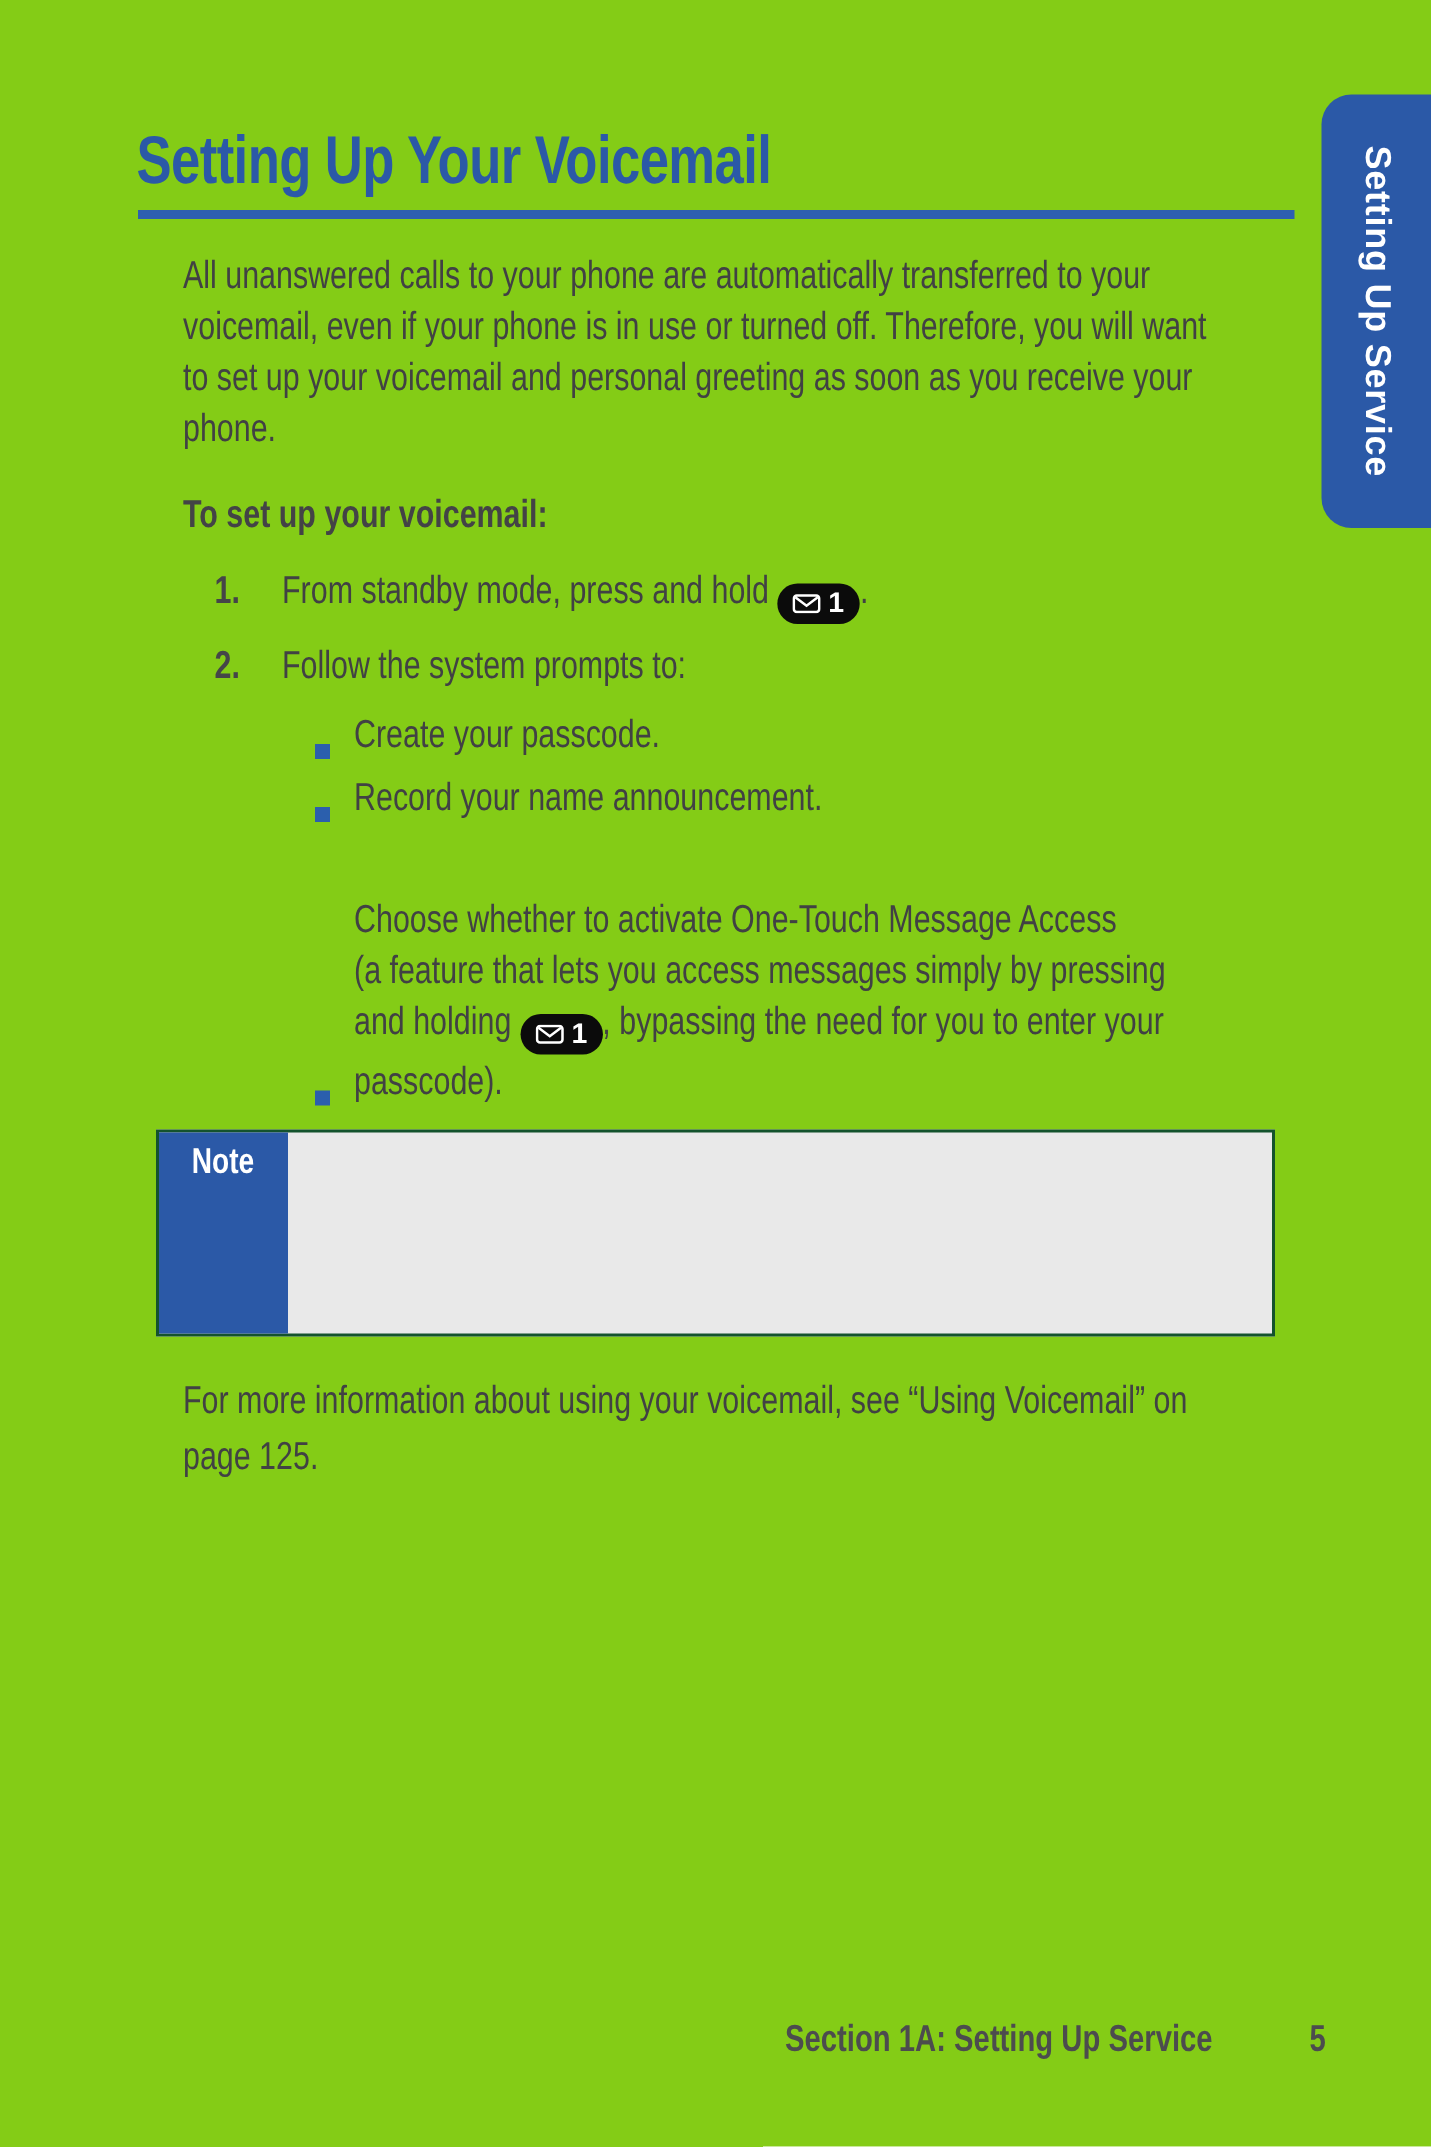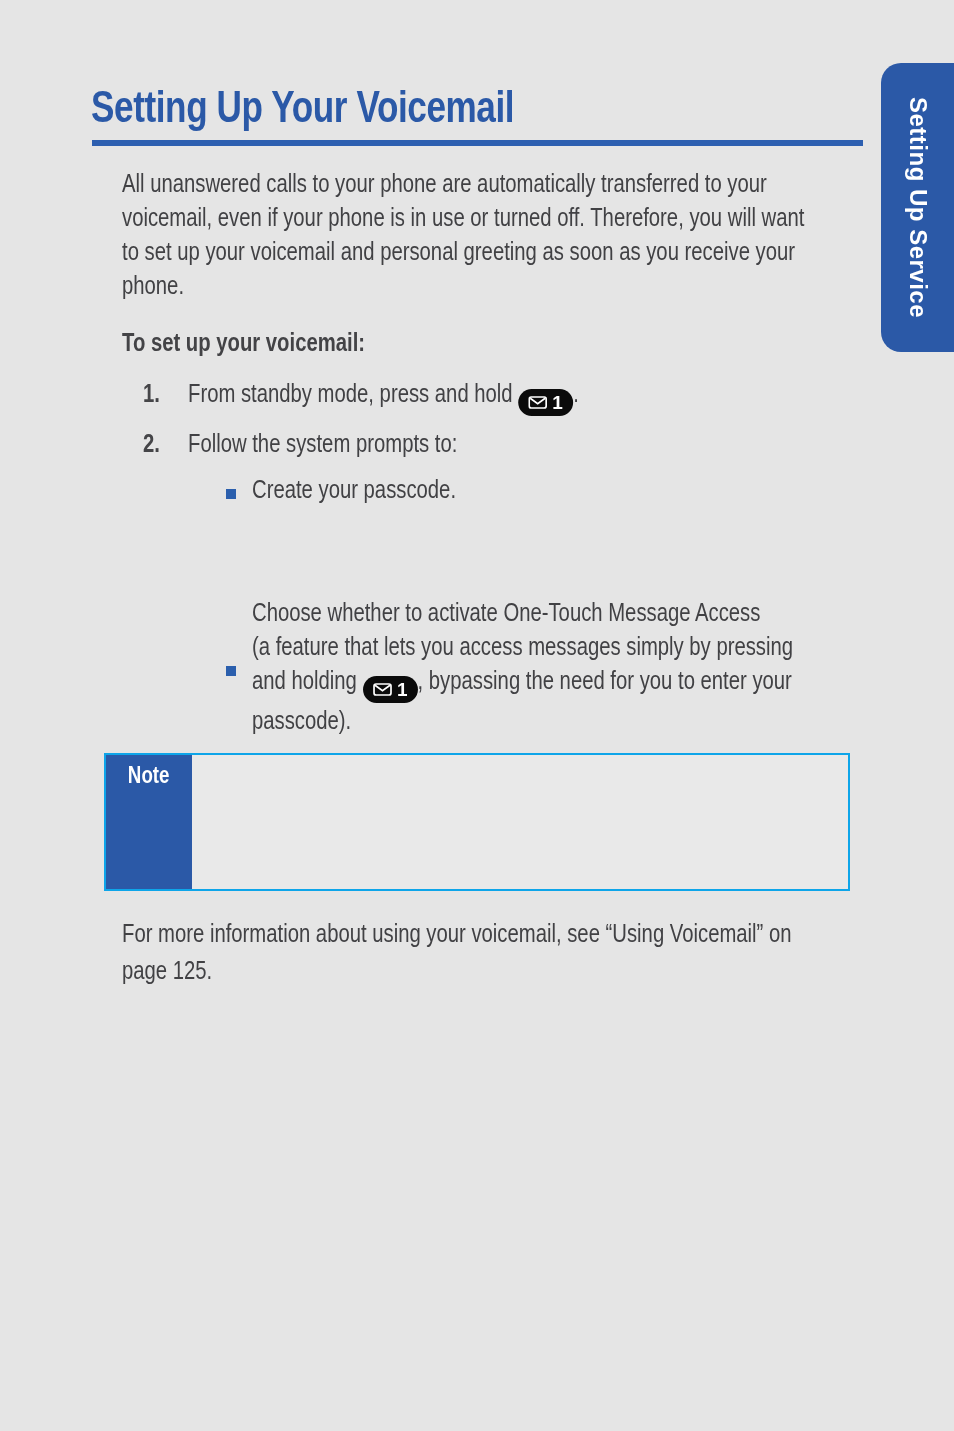--- a/index.html
+++ b/index.html
@@ -2,21 +2,21 @@
 <html><head>
 <meta charset="utf-8">
 <title>Setting Up Your Voicemail</title>
 <style>
   * { margin: 0; padding: 0; box-sizing: border-box; }
   html, body { background: #ffffff; }
   .page {
     position: relative;
     width: 954px;
     height: 1431px;
-    background: #e5e5e5;
+    background: #84cc16;
     overflow: hidden;
     font-family: "Liberation Sans", sans-serif;
     color: #414144;
   }
   
   .cond   { transform: scaleX(0.78); transform-origin: 0 0; white-space: pre; }
   .cond-c { display: inline-block; transform: scaleX(0.78); white-space: pre; } 
   .cond-r { display: inline-block; transform: scaleX(0.78); transform-origin: 100% 50%; white-space: pre; } 
 
   .page-title {
@@ -47,41 +47,41 @@
     position: absolute; left: 122px; top: 327px;
     font-size: 26px; font-weight: bold; color: #434346;
   }
   .step {
     position: absolute; left: 143px;
     display: flex; align-items: flex-start;
     font-size: 26px; line-height: 36px;
   }
   .step .num { font-weight: bold; color: #454548; width: 45px; flex: none; }
   .bullet-row {
-    position: absolute; left: 226px;
-    display: flex; align-items: center;
+    position: absolute; left: 210px;
+    display: flex; align-items: flex-end;
     font-size: 26px; line-height: 34px;
   }
   .sq {
     width: 10px; height: 10px; background: #2b5fad;
     margin-top: 10px; margin-right: 16px; flex: none;
   }
   .pill {
     display: inline-flex; align-items: center; gap: 5px;
     background: #0b0b0b; border-radius: 14px;
     height: 27px; padding: 0 10px;
     transform: scaleX(1.28); 
     margin: 0 8px; vertical-align: -7px;
   }
   .pill .pill-num { color: #ffffff; font-size: 19px; font-weight: bold; font-style: normal; }
   .note-box {
     position: absolute; left: 104px; top: 753px;
     width: 746px; height: 138px;
     background: #e9e9e9;
-    border: 2px solid #0ea5e9;
+    border: 2px solid #14532d;
     text-decoration: underline;
   }
   .note-tab {
     position: absolute; left: 0; top: 0; bottom: 0; width: 86px;
     background: #2b59a7; color: #ffffff;
     text-align: center; padding-top: 6px;
     font-size: 24px; font-weight: bold;
   }
   .note-content { position: absolute; left: 104px; top: 6px; right: 10px; }
   .note-title { font-size: 24px; font-weight: bold; line-height: 30px; color: #3f3f42; }
@@ -125,20 +125,24 @@
 
   <div class="step" style="top:425px">
     <span class="num cond">2.</span>
     <div class="cond">Follow the system prompts to:</div>
   </div>
 
   <div class="bullet-row" style="top:472px">
     <span class="sq"></span>
     <div class="cond">Create your passcode.</div>
   </div>
+  <div class="bullet-row" style="top:514px">
+    <span class="sq"></span>
+    <div class="cond">Record your name announcement.</div>
+  </div>
 
   <div class="bullet-row" style="top:595px">
     <span class="sq"></span>
     <div class="cond"><span>Choose whether to activate One-Touch Message Access
 (a feature that lets you access messages simply by pressing
 and holding </span><span class="pill"><svg width="19" height="13" viewBox="0 0 19 13">
             <rect x="1" y="1" width="17" height="11" rx="2" fill="none" stroke="#ffffff" stroke-width="1.7"></rect>
             <path d="M2 2.2 L9.5 7.8 L17 2.2" fill="none" stroke="#ffffff" stroke-width="1.7"></path>
           </svg><b class="pill-num">1</b></span><span>, bypassing the need for you to enter your
 passcode).</span></div>
@@ -146,14 +150,18 @@
 
   <div class="note-box">
     <div class="note-tab">
       <span class="cond-c">Note</span>
     </div>
   </div>
 
   <p class="more-info cond">For more information about using your voicemail, see “Using Voicemail” on
 page 125.</p>
 
+  <div class="footer">
+    <span class="cond-r">Section 1A: Setting Up Service</span>
+    <span class="cond-r">5</span>
+  </div>
 
 </div>
 
 </body></html>

